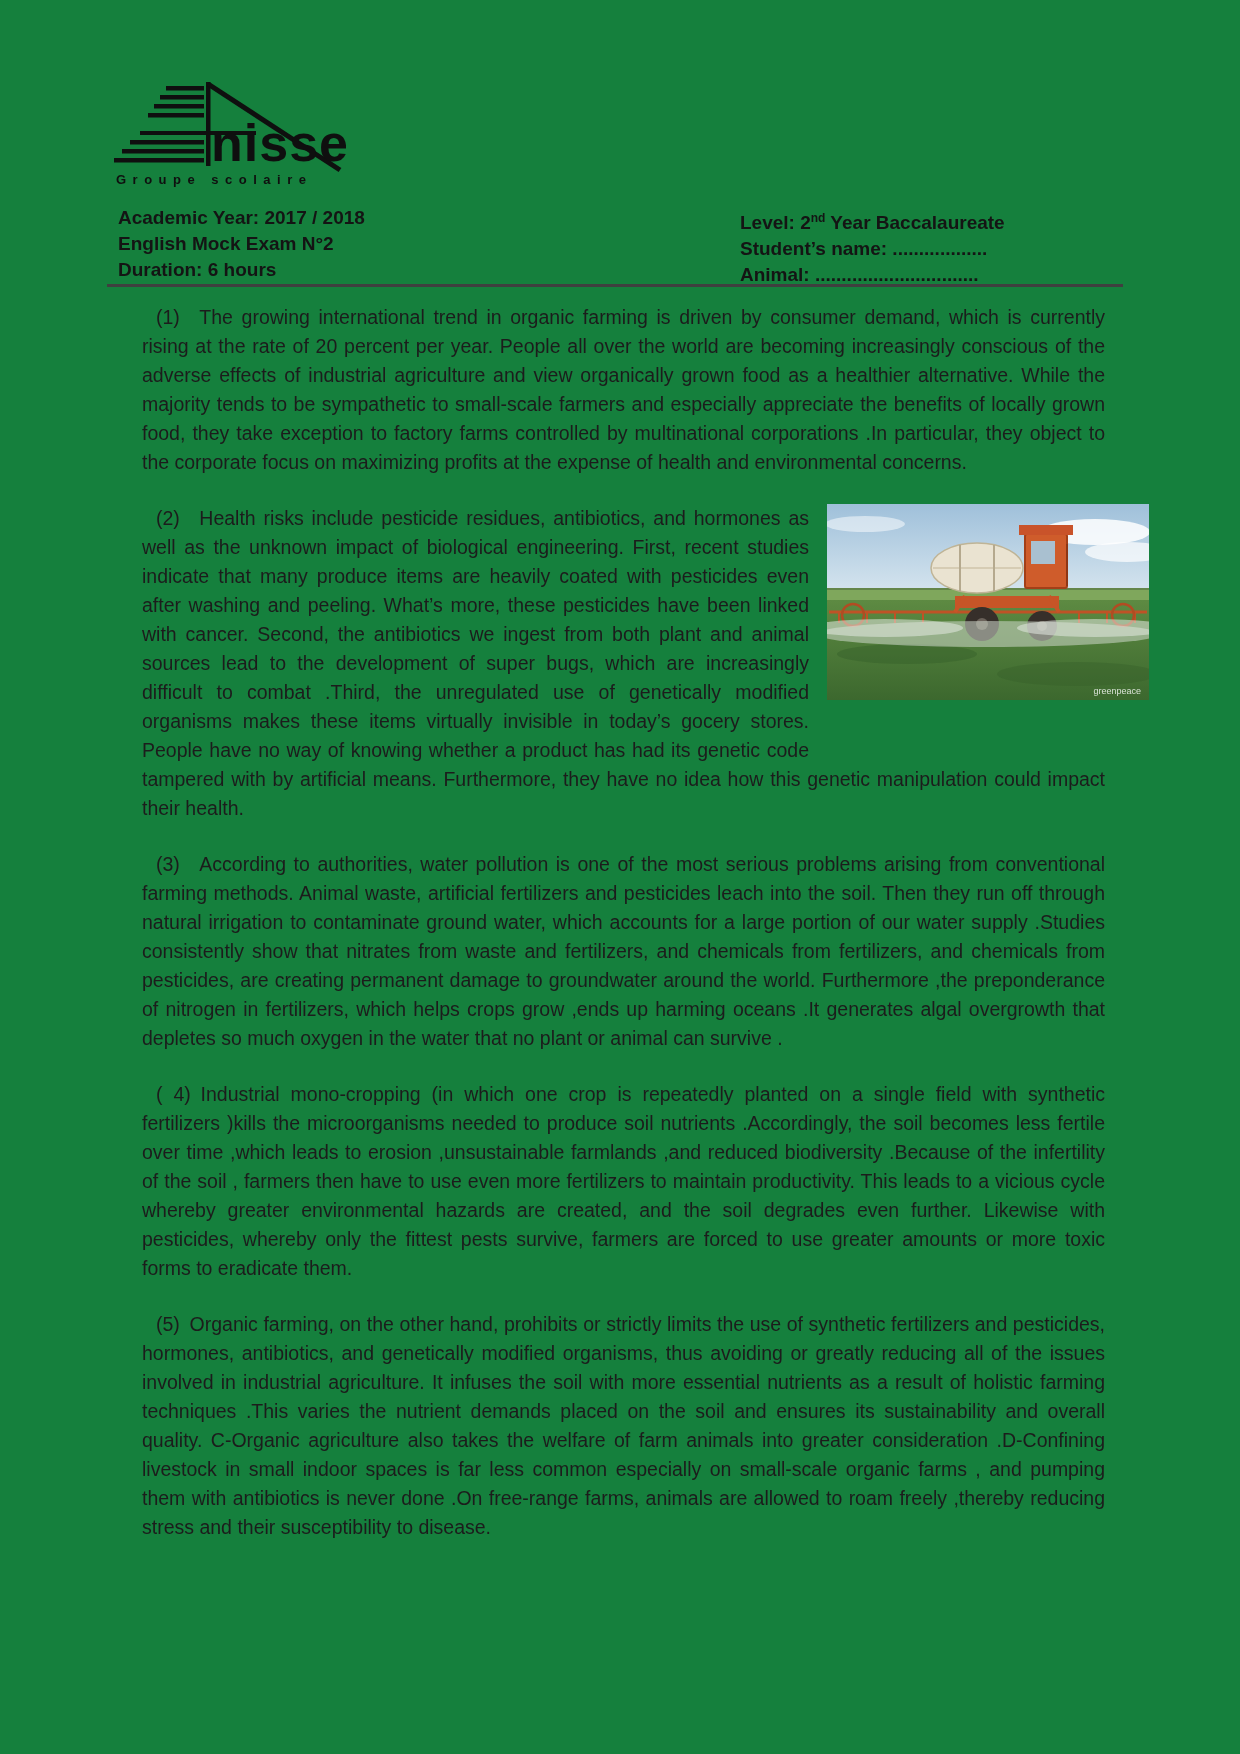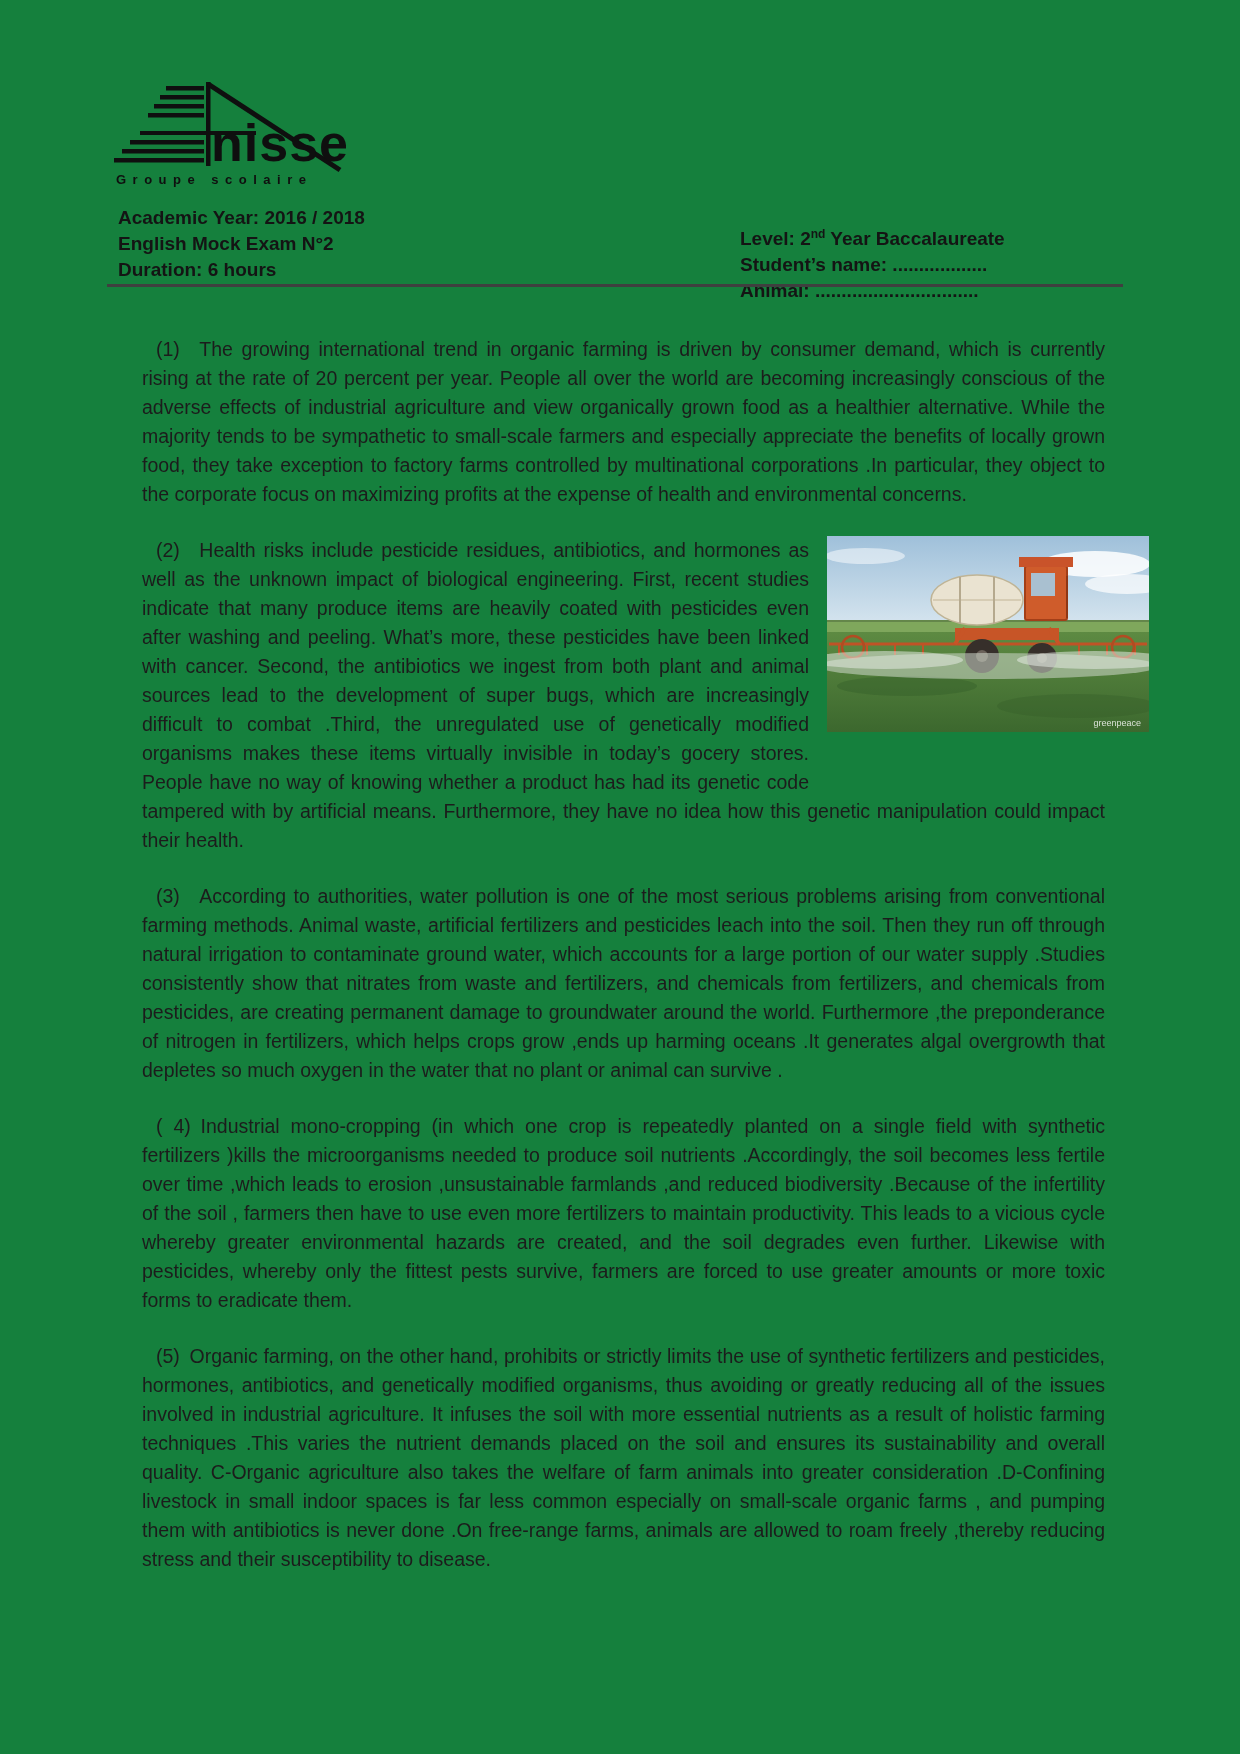--- a/index.html
+++ b/index.html
@@ -10,27 +10,27 @@
   }
   
   .logo { position:absolute; left:114px; top:82px; }
   .logo svg { display:block; }
   .logo .bar { fill:#0f0f0f; }
   .logo .stroke { stroke:#0f0f0f; }
   .logo-name { font-family:"Liberation Sans", sans-serif; font-weight:600; fill:#0f0f0f; }
   .logo-sub  { font-family:"Liberation Sans", sans-serif; font-weight:bold; fill:#0f0f0f; }
   
   .hdr-left  { position:absolute; left:118px; top:205px; font-size:19px; font-weight:bold; line-height:26px; color:#141414; }
-  .hdr-right { position:absolute; left:740px; top:205px; font-size:19px; font-weight:bold; line-height:26px; color:#141414;margin-top:16px; }
+  .hdr-right { position:absolute; left:740px; top:205px; font-size:19px; font-weight:bold; line-height:26px; color:#141414; }
   .hdr-right sup { font-size:12px; }
   .rule { position:absolute; left:107px; top:284px; width:1016px; height:3px; background:#3f3f3f; }
   
   .content {
     position:absolute; left:142px; top:303px; width:963px;
-    font-size:19.5px; line-height:29px; text-align:justify; color:#1c1c1c;margin-top:32px;
+    font-size:19.5px; line-height:29px; text-align:justify; color:#1c1c1c;
   }
   .para { margin-bottom:27px; text-indent:14px; }
   .para:last-child { margin-bottom:0; }
   .u { text-underline-offset:3px; }
   
   .photo { float:right; width:322px; height:248px; margin:0 -44px 6px 18px; }
   .photo svg { display:block; }
 </style>
 </head>
 <body>
@@ -51,21 +51,21 @@
 
       <rect class="bar" x="92" y="0" width="4.5" height="84"></rect>
       <line class="stroke" x1="94" y1="2" x2="226" y2="88" stroke-width="5"></line>
 
       <text class="logo-name" x="97" y="79" font-size="52" letter-spacing="1">nisse</text>
       <text class="logo-sub" x="2" y="102" font-size="13" letter-spacing="6.5">Groupe scolaire</text>
     </svg>
   </div>
 
   <div class="hdr-left">
-    <div>Academic Year: 2016 / 2018</div>
+    <div>Academic Year: 2017 / 2018</div>
     <div>English Mock Exam N°2</div>
     <div>Duration: 6 hours</div>
   </div>
 
   <div class="hdr-right">
     <div><span>Level: 2</span><sup>nd</sup><span> Year Baccalaureate</span></div>
     <div>Student’s name: ..................</div>
     <div>Animal: ...............................</div>
   </div>
 

